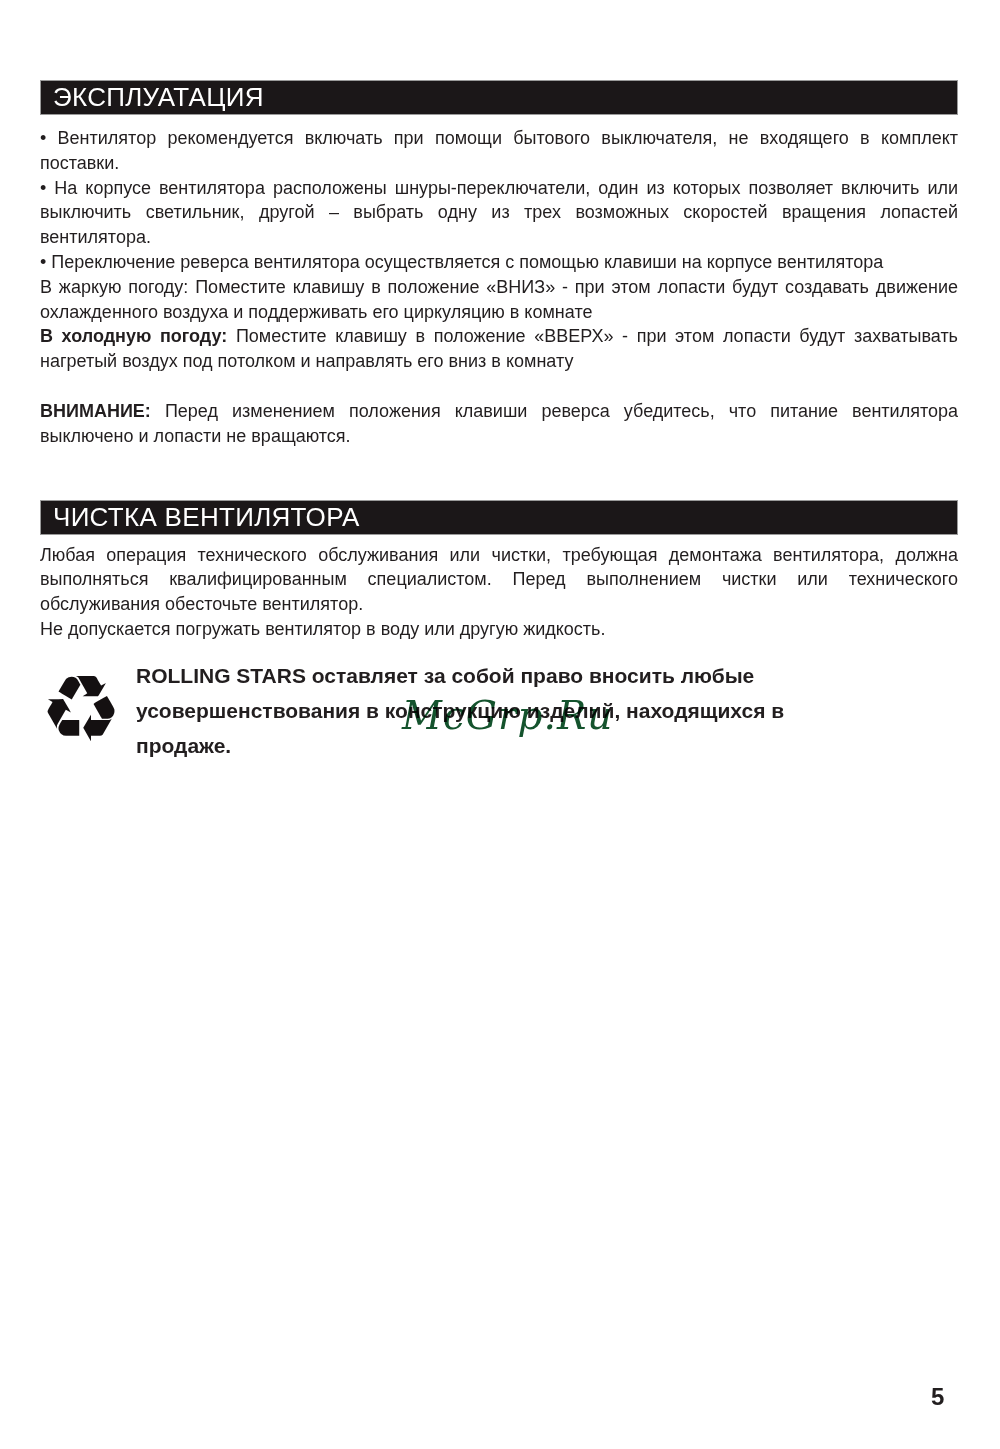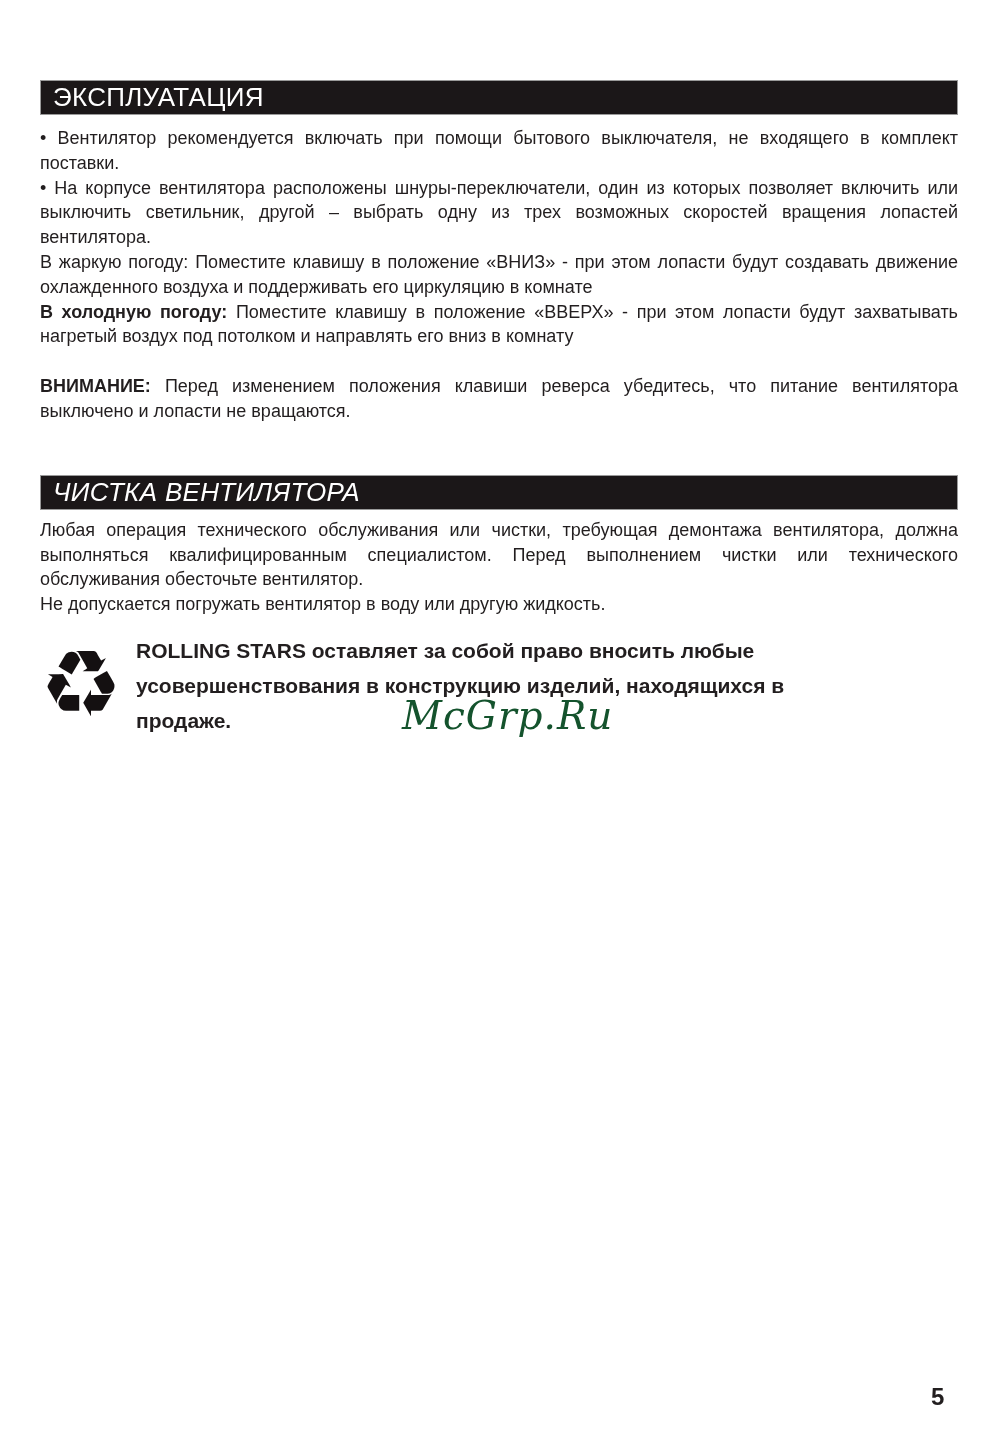--- a/index.html
+++ b/index.html
@@ -22,21 +22,21 @@
     margin-top: 0;
     background: #1b1718;
     border: 1px solid #9a9a9a;
     color: #ffffff;
     font-size: 26px;
     line-height: 30px;
     padding: 1px 10px 2px 12px;
     letter-spacing: 0.3px;
   }
   .bar-operation { margin-top: 80px; }
-  .bar-cleaning { margin-top: 51px; font-style: italic; }
+  .bar-cleaning { margin-top: 51px; }
   .body-text {
     font-size: 18px;
     line-height: 24.8px;
     text-align: justify;
   }
   .body-text p { margin: 0; }
   .operation-body { margin-top: 11px; }
   .cleaning-body { margin-top: 8px; }
   .warning-para { margin-top: 25px !important; }
   .footer-note {
@@ -89,20 +89,21 @@
 <div class="page">
   <div class="content">
 
     <div class="section-bar bar-operation">
       <span>ЭКСПЛУАТАЦИЯ</span>
     </div>
 
     <div class="body-text operation-body">
       <p>•  Вентилятор рекомендуется включать при помощи бытового выключателя, не входящего в комплект поставки.</p>
       <p>• На корпусе вентилятора расположены шнуры-переключатели, один из которых позволяет включить или выключить светильник, другой – выбрать одну из трех возможных скоростей вращения лопастей вентилятора.</p>
+      <p>•  Переключение реверса вентилятора осуществляется с помощью клавиши на корпусе вентилятора</p>
       <p>В жаркую погоду: Поместите клавишу в положение «ВНИЗ» - при этом лопасти будут создавать движение охлажденного воздуха и поддерживать его циркуляцию в комнате</p>
       <p><b>В холодную погоду:</b><span> Поместите клавишу в положение «ВВЕРХ» - при этом лопасти будут захватывать нагретый воздух под потолком и направлять его вниз в комнату</span></p>
       <p class="warning-para"><b>ВНИМАНИЕ:</b><span> Перед изменением положения клавиши реверса убедитесь, что питание вентилятора выключено и лопасти не вращаются.</span></p>
     </div>
 
     <div class="section-bar bar-cleaning">
       <span>ЧИСТКА ВЕНТИЛЯТОРА</span>
     </div>
 
     <div class="body-text cleaning-body">

